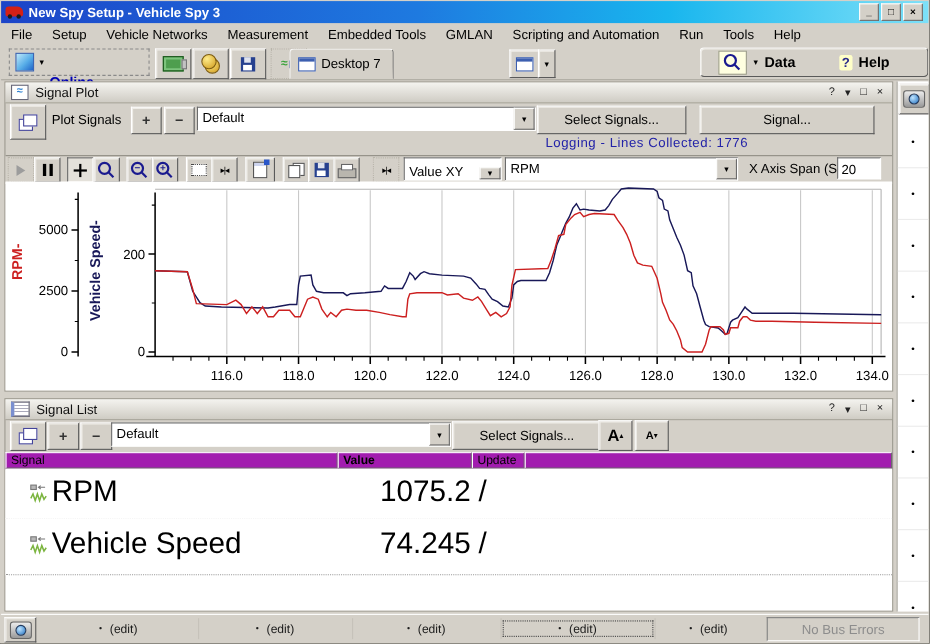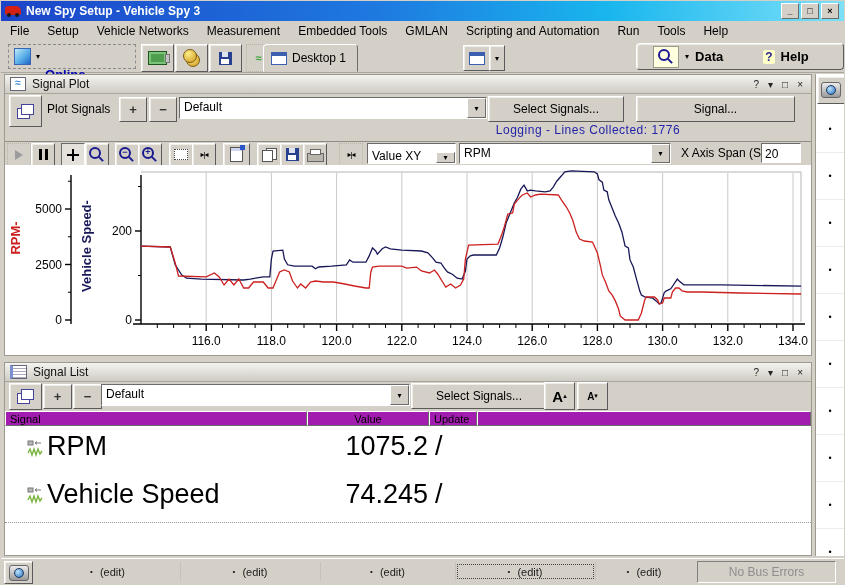--- a/index.html
+++ b/index.html
@@ -156,21 +156,21 @@
     </div>
     <div class="abs raised2 cbtn" style="left:208px;top:3px;width:31px;height:26px;">
       <span class="ico-floppy"></span>
     </div>
     <div class="abs flatbtn cbtn" style="left:245px;top:3px;width:31px;height:26px;">
       <span class="wave-g">≈</span>
         <span class="mini-floppy"></span>
     </div>
     <div class="abs tab">
       <span class="ico-window"></span>
-      <span>Desktop 1</span>
+      <span>Desktop 7</span>
     </div>
     <div class="abs raised2 cbtn" style="left:462px;top:4px;width:26px;height:24px;">
       <span class="ico-window"></span>
     </div>
     <div class="abs raised2 cbtn" style="left:488px;top:4px;width:14px;height:24px;">
       <span class="caret">▾</span>
     </div>
     <div class="abs raised2 databar">
       <span class="magbox">
           <span class="ico-mag"></span>
@@ -391,21 +391,21 @@
     <div class="abs raised2 cbtn" style="left:539px;top:19px;width:29px;height:26px;">
       <span class="fontA" style="font-size:15px;">A</span>
         <span style="font-size:7px;vertical-align:super;">▴</span>
     </div>
     <div class="abs raised2 cbtn" style="left:572px;top:19px;width:29px;height:26px;">
       <span class="fontA" style="font-size:10px;">A</span>
         <span style="font-size:7px;vertical-align:super;">▾</span>
     </div>
 
     <div class="colhdr" style="left:0;top:48px;width:302px;">Signal</div>
-    <div class="colhdr" style="left:302px;top:48px;width:122px;text-align:center;">Value</div>
+    <div class="colhdr" style="left:302px;top:48px;width:122px;text-align:left;font-weight:bold;">Value</div>
     <div class="colhdr" style="left:424px;top:48px;width:48px;">Update</div>
     <div class="colhdr" style="left:472px;top:48px;width:334px;"></div>
 
     <div class="abs" style="left:0;top:63px;width:806px;height:129px;background:#fff;"></div>
     <div class="sigrow" style="top:64px;height:44px;">
       <svg class="abs" style="left:22px;top:12px;" width="16" height="20" viewBox="0 0 16 20">
         <rect x="1" y="2" width="5" height="4" fill="#b8b8b8" stroke="#777"></rect>
         <path d="M14 4 H8 M10 2.5 8 4 10 5.5" stroke="#777" fill="none"></path>
         <polyline points="1,14 3,10 5,16 7,10 9,16 11,10 13,15 15,12" stroke="#7cb540" fill="none" stroke-width="1.4"></polyline>
       </svg>

